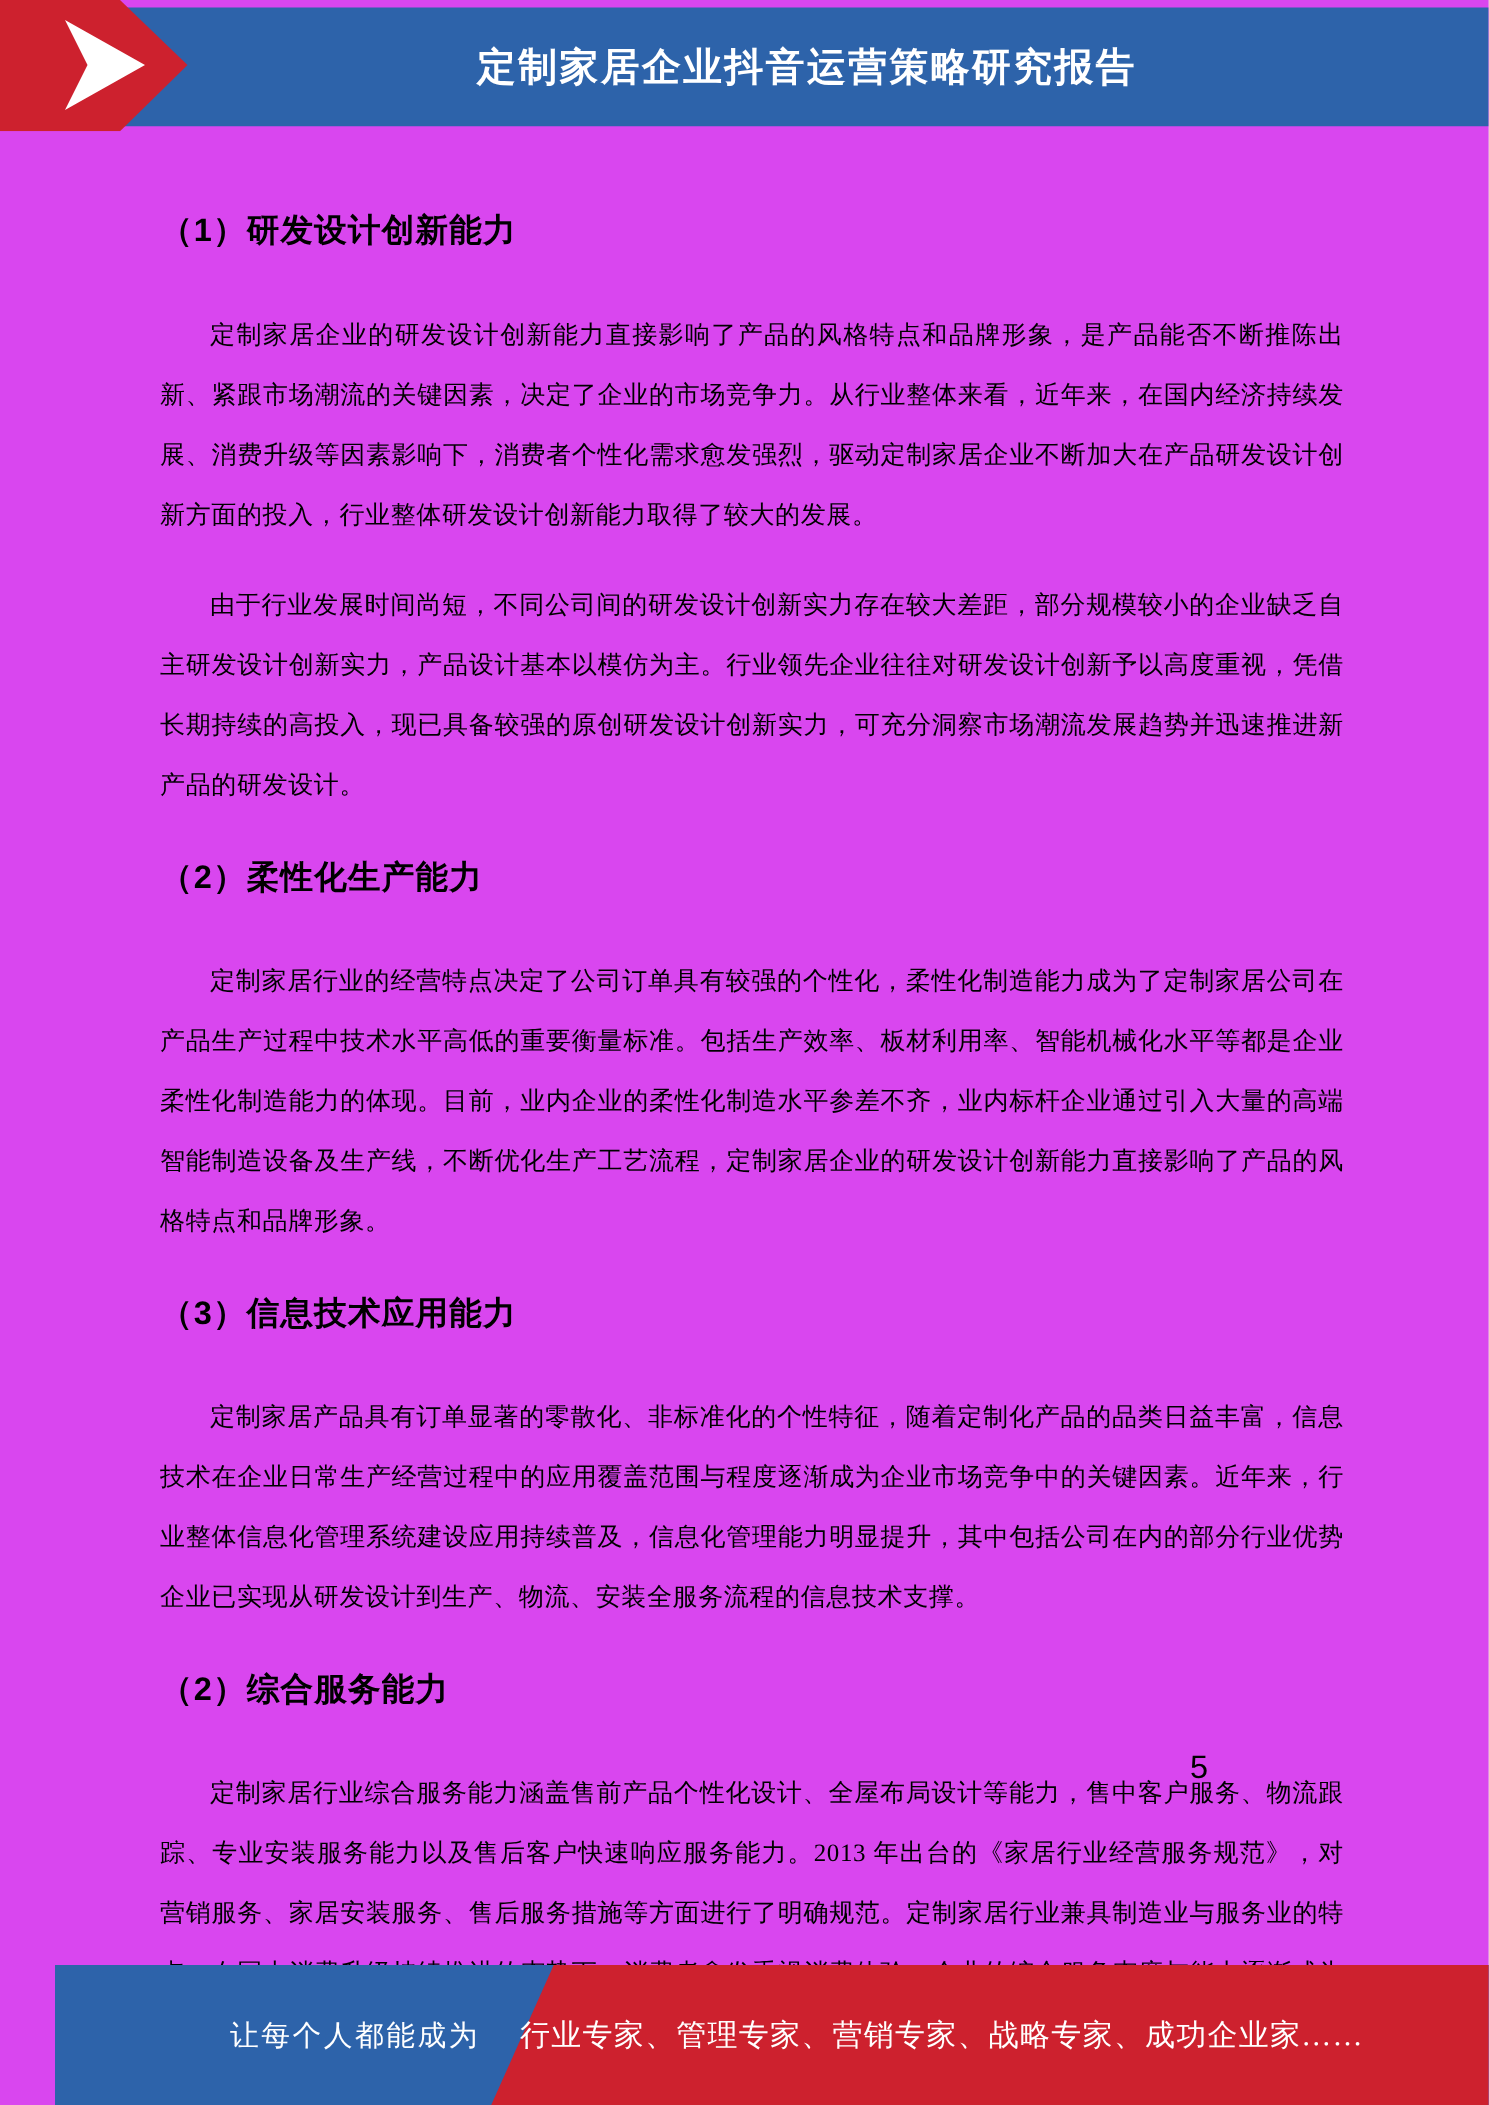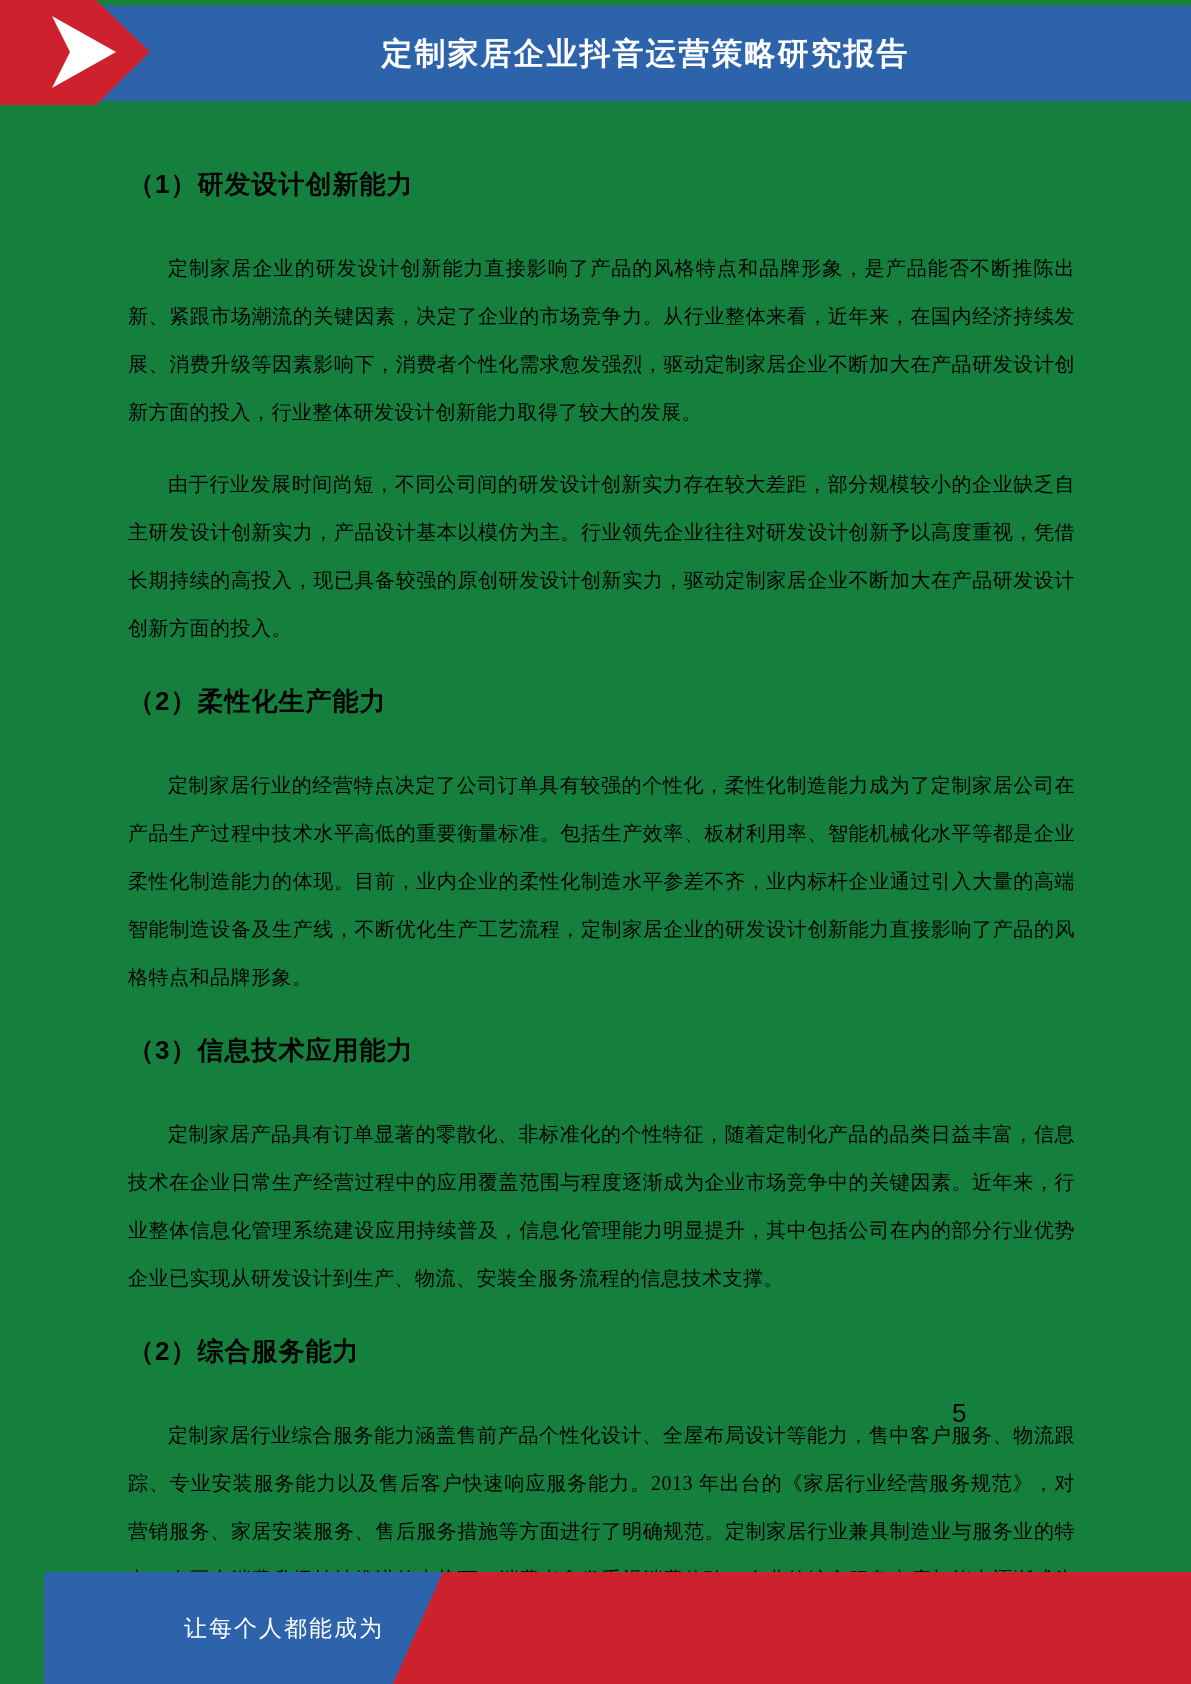--- a/index.html
+++ b/index.html
@@ -2,21 +2,21 @@
 <html style="--header-blue: #2d63aa; --footer-blue: #2d63aa; --accent-red: #cd212e;"><head>
 <meta charset="utf-8">
 <style>
   * { margin: 0; padding: 0; box-sizing: border-box; }
   html, body { background: #e8e8e8; }
   .page {
     position: relative;
     width: 1191px;
     height: 1684px;
     margin: 0 auto;
-    background: #15803d;
+    background: #d946ef;
     overflow: hidden;
     font-family: "Liberation Serif", "DejaVu Serif", serif;
     color: #000000;
   }
 
   
   .banner { position: absolute; top: 0; left: 0; width: 100%; height: 105px; }
   .banner-blue {
     position: absolute; top: 6px; left: 0; width: 100%; height: 95px;
     background: var(--header-blue, #2d63aa);
@@ -94,21 +94,21 @@
       <path d="M52 16 L116 52 L52 88 L70 52 Z" fill="#ffffff"></path>
     </svg>
     <h1 class="banner-title">定制家居企业抖音运营策略研究报告</h1>
   </header>
 
   <main class="body-main">
 
     <section class="doc-section">
       <h2 class="section-heading">（1）研发设计创新能力</h2>
       <p class="body-paragraph">定制家居企业的研发设计创新能力直接影响了产品的风格特点和品牌形象，是产品能否不断推陈出新、紧跟市场潮流的关键因素，决定了企业的市场竞争力。从行业整体来看，近年来，在国内经济持续发展、消费升级等因素影响下，消费者个性化需求愈发强烈，驱动定制家居企业不断加大在产品研发设计创新方面的投入，行业整体研发设计创新能力取得了较大的发展。</p>
-      <p class="body-paragraph">由于行业发展时间尚短，不同公司间的研发设计创新实力存在较大差距，部分规模较小的企业缺乏自主研发设计创新实力，产品设计基本以模仿为主。行业领先企业往往对研发设计创新予以高度重视，凭借长期持续的高投入，现已具备较强的原创研发设计创新实力，驱动定制家居企业不断加大在产品研发设计创新方面的投入。</p>
+      <p class="body-paragraph">由于行业发展时间尚短，不同公司间的研发设计创新实力存在较大差距，部分规模较小的企业缺乏自主研发设计创新实力，产品设计基本以模仿为主。行业领先企业往往对研发设计创新予以高度重视，凭借长期持续的高投入，现已具备较强的原创研发设计创新实力，可充分洞察市场潮流发展趋势并迅速推进新产品的研发设计。</p>
     </section>
 
     <section class="doc-section">
       <h2 class="section-heading">（2）柔性化生产能力</h2>
       <p class="body-paragraph">定制家居行业的经营特点决定了公司订单具有较强的个性化，柔性化制造能力成为了定制家居公司在产品生产过程中技术水平高低的重要衡量标准。包括生产效率、板材利用率、智能机械化水平等都是企业柔性化制造能力的体现。目前，业内企业的柔性化制造水平参差不齐，业内标杆企业通过引入大量的高端智能制造设备及生产线，不断优化生产工艺流程，定制家居企业的研发设计创新能力直接影响了产品的风格特点和品牌形象。</p>
     </section>
 
     <section class="doc-section">
       <h2 class="section-heading">（3）信息技术应用能力</h2>
       <p class="body-paragraph">定制家居产品具有订单显著的零散化、非标准化的个性特征，随着定制化产品的品类日益丰富，信息技术在企业日常生产经营过程中的应用覆盖范围与程度逐渐成为企业市场竞争中的关键因素。近年来，行业整体信息化管理系统建设应用持续普及，信息化管理能力明显提升，其中包括公司在内的部分行业优势企业已实现从研发设计到生产、物流、安装全服务流程的信息技术支撑。</p>
@@ -119,15 +119,16 @@
       <p class="body-paragraph">定制家居行业综合服务能力涵盖售前产品个性化设计、全屋布局设计等能力，售中客户服务、物流跟踪、专业安装服务能力以及售后客户快速响应服务能力。2013 年出台的《家居行业经营服务规范》，对营销服务、家居安装服务、售后服务措施等方面进行了明确规范。定制家居行业兼具制造业与服务业的特点，在国内消费升级持续推进的态势下，消费者愈发重视消费体验，企业的综合服务态度与能力逐渐成为消费者执行消费决策的重要因素。当前，在保证产品质量的基础上，包括公司在内的部分行业品牌企业越来越注重自身综合服务能力的建设，积极通过定期或不定期培</p>
     </section>
 
   </main>
 
   <div class="page-number">5</div>
 
   <footer class="footer">
     <div class="footer-red"></div>
     <div class="footer-left-text">让每个人都能成为</div>
+    <div class="footer-right-text">行业专家、管理专家、营销专家、战略专家、成功企业家……</div>
   </footer>
 
 </div>
 
 </body></html>

